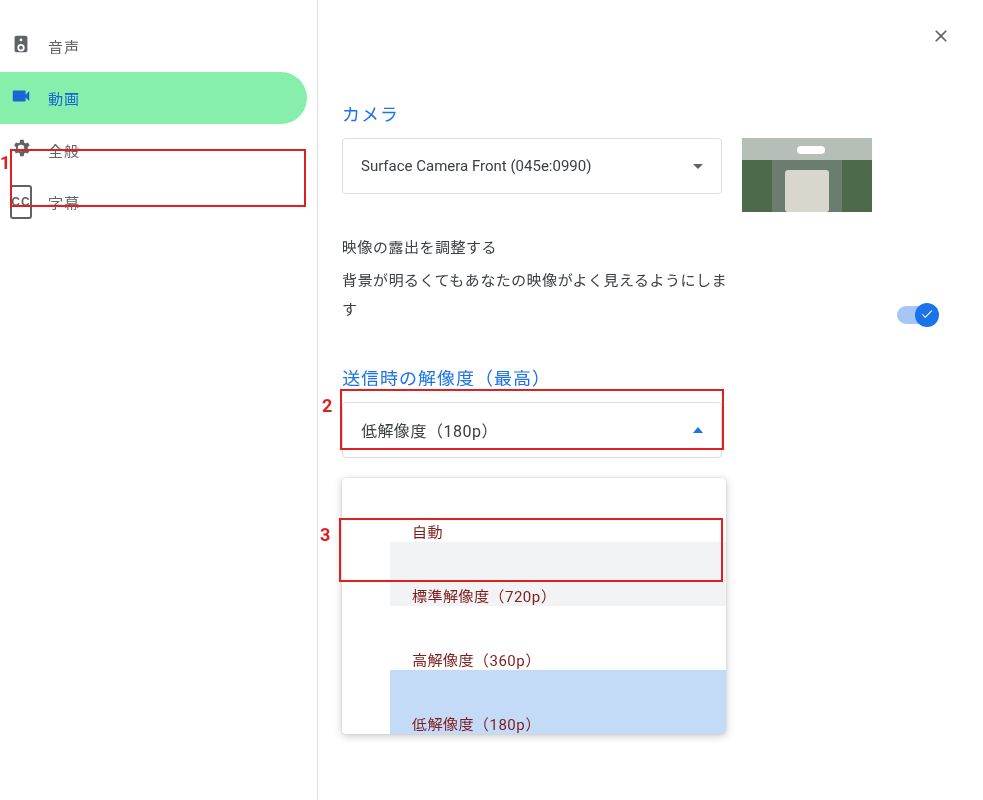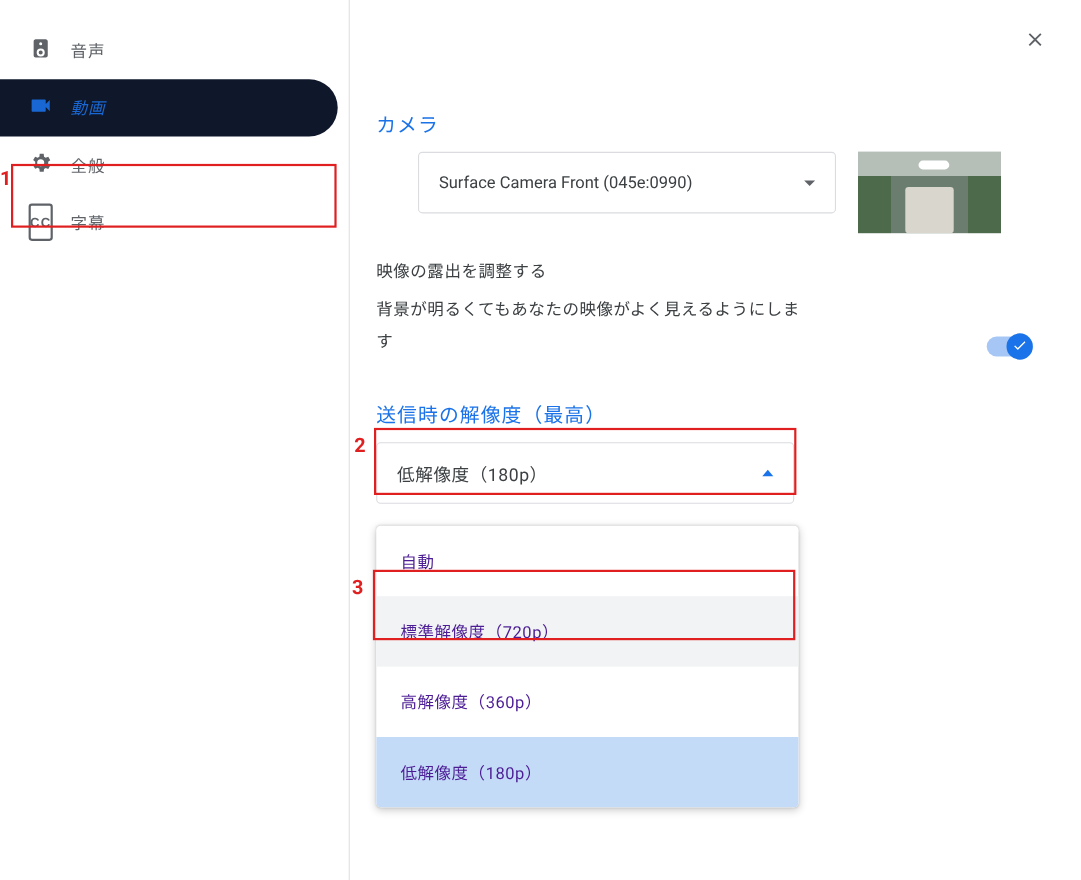--- a/index.html
+++ b/index.html
@@ -42,30 +42,30 @@
       color: #3c4043;
       letter-spacing: 2px;
       padding: 10px 0 40px 20px;
     }
     .sidebar-list { list-style: none; }
     .sidebar-item {
       display: flex;
       align-items: center;
       gap: 16px;
       height: 52px;
-      padding-left: 26px;
+      padding-left: 10px;
       border-top-right-radius: 28px;
       border-bottom-right-radius: 28px;
       margin-right: 10px;
       cursor: pointer;
       color: #5f6368;
       font-size: 15px;
       letter-spacing: 1px;
     }
-    .sidebar-item.active { background: #0f172a; color: #1967d2; font-style: italic; }
+    .sidebar-item.active { background: #86efac; color: #1967d2; }
     .sidebar-item.active svg { fill: #1967d2; }
     .sidebar-item svg { width: 22px; height: 22px; fill: #5f6368; }
     .sidebar-item .cc-icon {
       font-size: 12px;
       border: 2px solid #5f6368;
       border-radius: 3px;
       width: 22px;
       height: 34px;
       display: flex;
       align-items: center;
@@ -96,21 +96,20 @@
       color: #1a73e8;
       font-size: 18px;
       letter-spacing: 1px;
       margin-bottom: 12px;
     }
     .camera-row {
       display: flex;
       gap: 20px;
       align-items: flex-start;
       margin-bottom: 24px;
-      margin-left: 38px;
     }
     .select-box {
       border: 1px solid #dadce0;
       border-radius: 4px;
       height: 56px;
       width: 380px;
       display: flex;
       align-items: center;
       justify-content: space-between;
       padding: 0 18px;
@@ -235,26 +234,27 @@
       left: 0;
       width: 384px;
       background: #fff;
       box-shadow: 0 2px 8px rgba(0,0,0,.22), 0 0 2px rgba(0,0,0,.12);
       border-radius: 4px;
       overflow: hidden;
     }
     .dropdown-item {
       height: 64px;
       display: flex;
-      align-items: center;
+      align-items: flex-end;
       padding: 0 22px;
       font-size: 15px;
-      color: #4c1d95;
+      color: #7f1d1d;
       letter-spacing: .5px;
       cursor: pointer;
+      margin-left: 48px;
     }
     .dropdown-item.hover { background: #f1f3f4; }
     .dropdown-item.selected { background: #c4dbf8; }
   </style>
 </head>
 <body>
 
 <div class="close-btn">
   <span>
     <svg viewBox="0 0 24 24">

